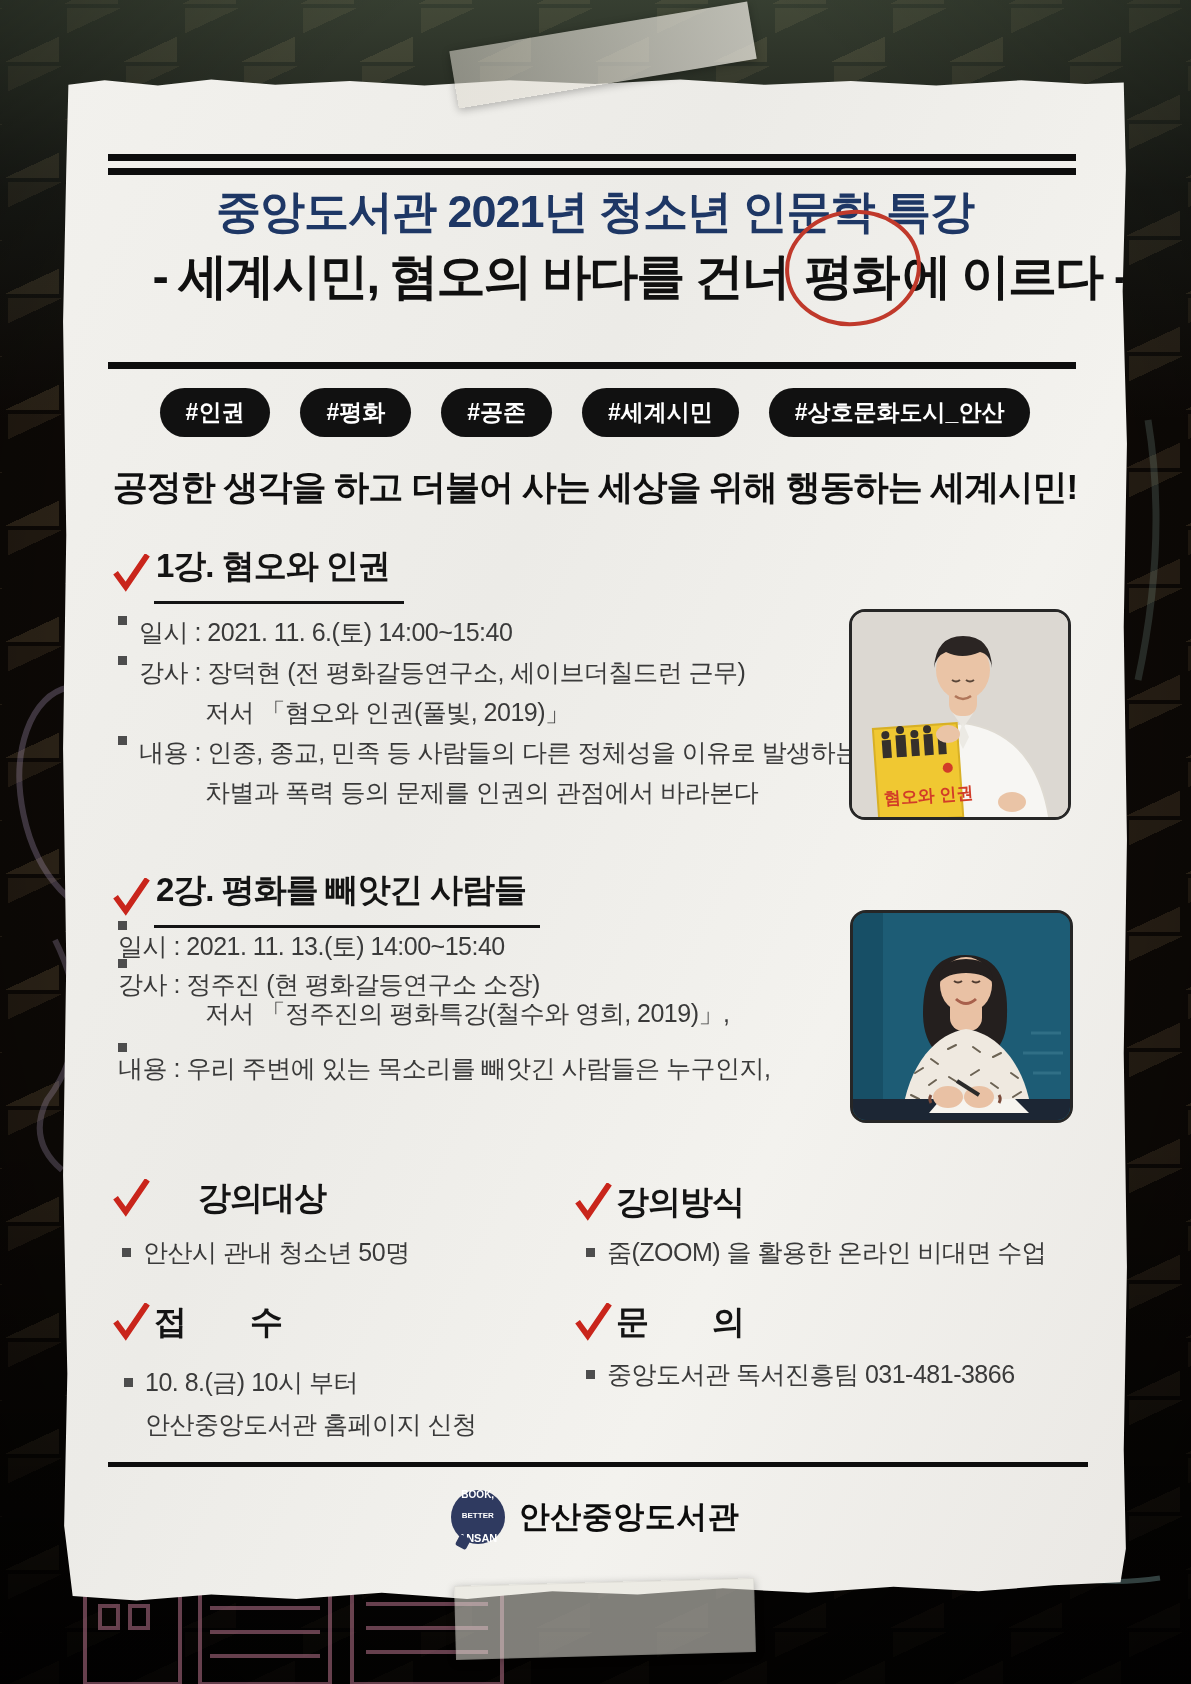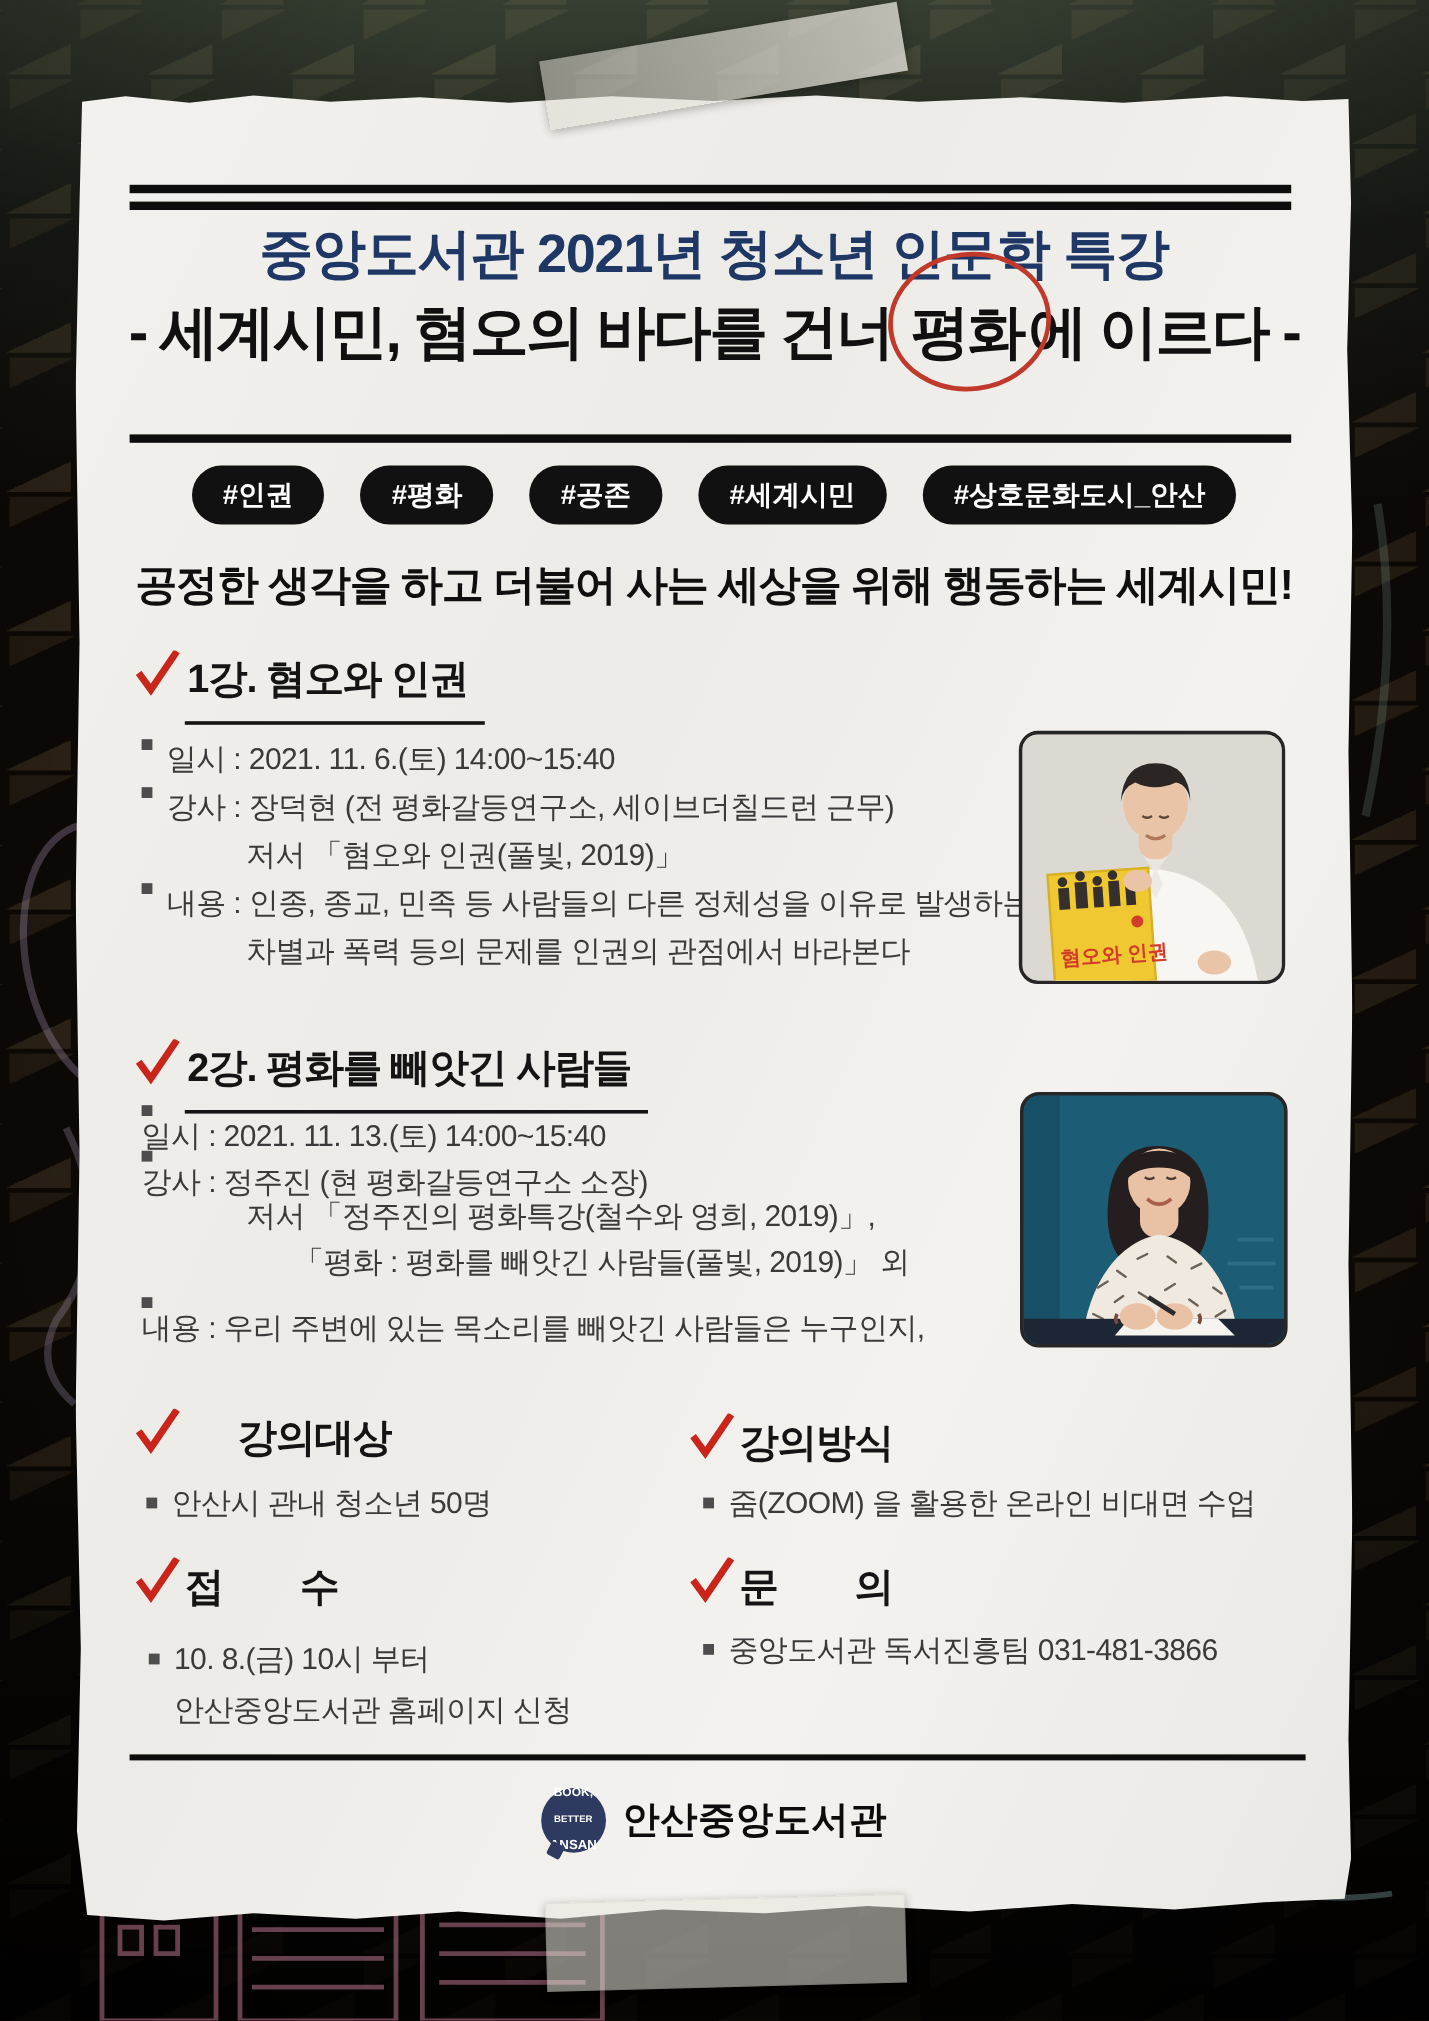--- a/index.html
+++ b/index.html
@@ -31,34 +31,34 @@
     clip-path:polygon(0.6% 0.45%,4% 0.15%,9% 0.5%,14% 0.1%,20% 0.45%,27% 0.2%,34% 0.5%,42% 0.15%,50% 0.4%,58% 0.1%,66% 0.45%,74% 0.2%,82% 0.5%,90% 0.15%,96% 0.4%,99.6% 0.3%,99.8% 6%,99.5% 14%,99.9% 24%,99.6% 36%,99.9% 50%,99.6% 64%,99.9% 78%,99.6% 90%,99.8% 96.5%,99.3% 98.7%,93% 98.9%,86% 99.3%,78% 99.0%,70% 99.4%,62% 99.1%,54% 99.5%,46% 99.3%,38% 99.8%,30% 99.4%,22% 99.8%,14% 99.5%,7% 99.9%,1% 99.6%,0.2% 95%,0.5% 85%,0.1% 72%,0.4% 58%,0.1% 44%,0.4% 30%,0.1% 16%,0.4% 6%);}
 
   .rule{position:absolute;left:46px;right:52px;background:#0d0d0d;}
   .rule-a{top:76px;height:7px;}
   .rule-b{top:90px;height:7px;}
   .rule-c{top:284px;height:7px;}
   .rule-d{top:1384px;height:5px;left:46px;right:40px;}
 
   .title1{position:absolute;top:104px;left:0;right:0;text-align:center;
     font-size:45px;font-weight:bold;color:#1e3765;letter-spacing:-1px;}
-  .title2{position:absolute;top:166px;left:0;right:0;text-align:center;
+  .title2{position:absolute;top:166px;left:0;right:0;text-align:right;
     font-size:49px;font-weight:bold;color:#101010;letter-spacing:-2px;white-space:nowrap;}
   .circled{position:relative;display:inline-block;padding:0 4px;}
   .circled svg{position:absolute;left:-22px;top:-40px;overflow:visible;}
 
   .tags{position:absolute;top:310px;left:40px;right:40px;display:flex;
     justify-content:center;gap:30px;}
   .pill{background:#111111;color:#ffffff;border-radius:26px;padding:9px 26px;
     font-size:23px;font-weight:bold;white-space:nowrap;}
 
   .slogan{position:absolute;top:386px;left:0;right:0;text-align:center;
     font-size:35px;font-weight:bold;color:#0f0f0f;letter-spacing:-1px;}
 
-  .sec-head{position:absolute;display:flex;align-items:flex-start;gap:4px;}
+  .sec-head{position:absolute;display:flex;align-items:center;gap:4px;}
   .sec-head h3{margin:0;font-size:33px;font-weight:bold;color:#141414;letter-spacing:-1px;}
   .sec-head.underlined h3{border-bottom:3px solid #141414;padding:0 14px 12px 2px;}
   .check{width:38px;height:38px;flex:0 0 auto;margin-top:-2px;}
 
   .details{position:absolute;color:#3a3a3a;font-size:25px;letter-spacing:-0.5px;}
   .line{display:flex;align-items:flex-start;height:40px;white-space:nowrap;}
   .s2 .line{height:38px;flex-direction:column;}
   .bullet{width:9px;height:9px;background:#4d4d4d;margin-right:12px;flex:0 0 auto;}
   .cont0{padding-left:21px;}
   .cont1{padding-left:87px;}
@@ -215,23 +215,20 @@
           <span class="bullet"></span>
           <span>일시 : 2021. 11. 13.(토) 14:00~15:40</span>
         </div>
       <div class="line">
           <span class="bullet"></span>
           <span>강사 : 정주진 (현 평화갈등연구소 소장)</span>
         </div>
       <div class="line cont1">
           <span>저서 「정주진의 평화특강(철수와 영희, 2019)」,</span>
         </div>
-      <div class="line cont2">
-          <span>「평화 : 평화를 빼앗긴 사람들(풀빛, 2019)」 외</span>
-        </div>
       <div class="line gap-top">
           <span class="bullet"></span>
           <span>내용 : 우리 주변에 있는 목소리를 빼앗긴 사람들은 누구인지,</span>
         </div>
     </div>
 
     <div class="photo photo2">
       <svg viewBox="0 0 223 213" width="223" height="213">
         <rect width="223" height="213" fill="#1d5c75"></rect>
         <rect width="30" height="213" fill="#164a60" opacity="0.7"></rect>

